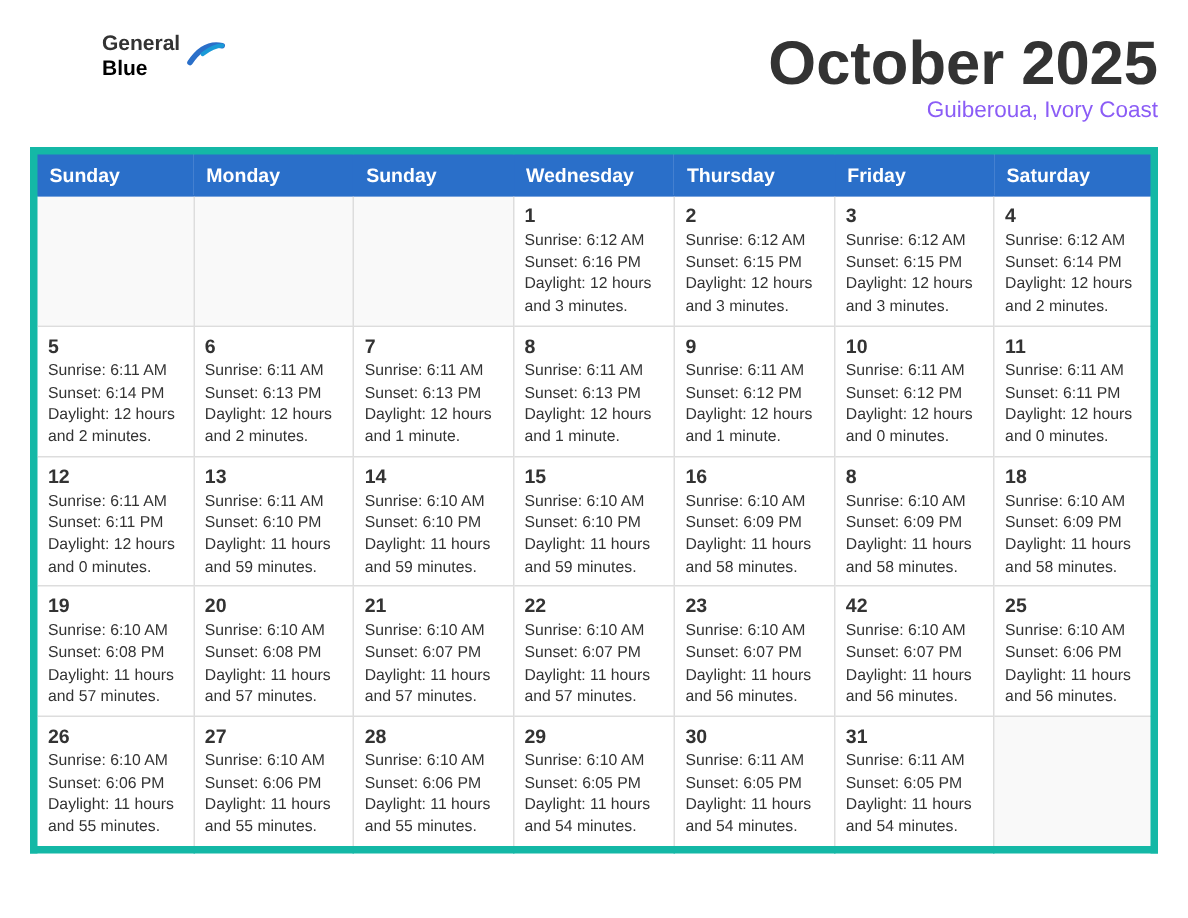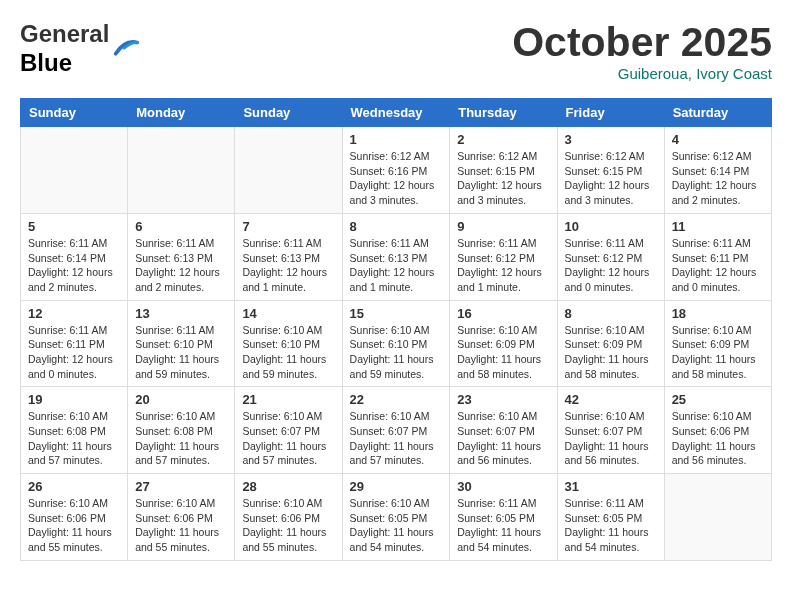--- a/index.html
+++ b/index.html
@@ -14,48 +14,49 @@
       display: flex;
       justify-content: space-between;
       align-items: flex-start;
       margin-bottom: 16px;
     }
     .logo {
       display: flex;
       align-items: center;
     }
     .logo-text {
-      font-size: 24px;
+      font-size: 14px;
       font-weight: bold;
       line-height: 1.2;
+      margin-left: 48px;
     }
     .logo-general { color: #333; }
     .logo-blue { color: #000000; }
     .logo-icon {
       width: 28px;
       height: 28px;
       margin-left: 2px;
     }
     .title-block {
       text-align: right;
     }
     .month-title {
       font-size: 41px;
       font-weight: bold;
       color: #333;
       line-height: 1.1;
     }
     .location {
       font-size: 15px;
-      color: #0f766e;
+      color: #8b5cf6;
     }
     .calendar {
       width: 100%;
       border-collapse: collapse;
-      border: 1px solid #14b8a6;
+      border: 5px solid #14b8a6;
     }
     .calendar th {
       background-color: #2a6fc9;
       color: #fff;
       text-align: left;
       padding: 6px 8px;
       font-size: 13px;
       font-weight: bold;
       border: 1px solid #2a6fc9;
     }

